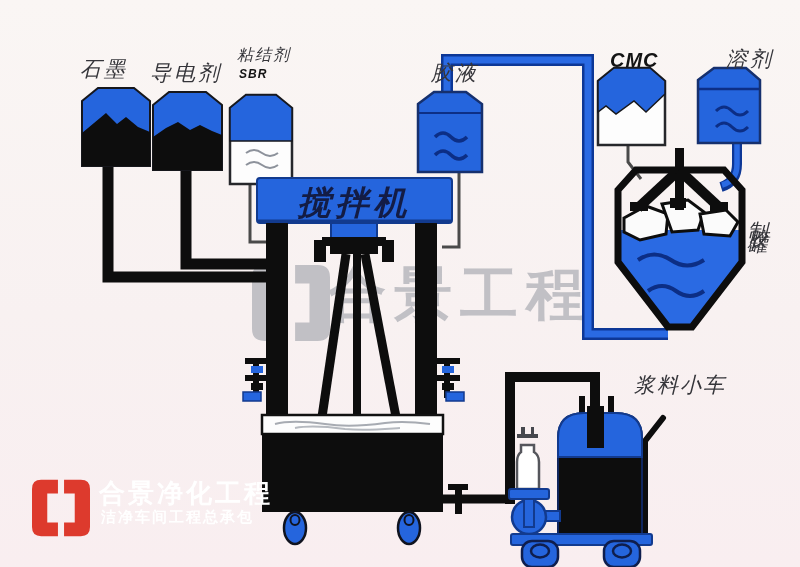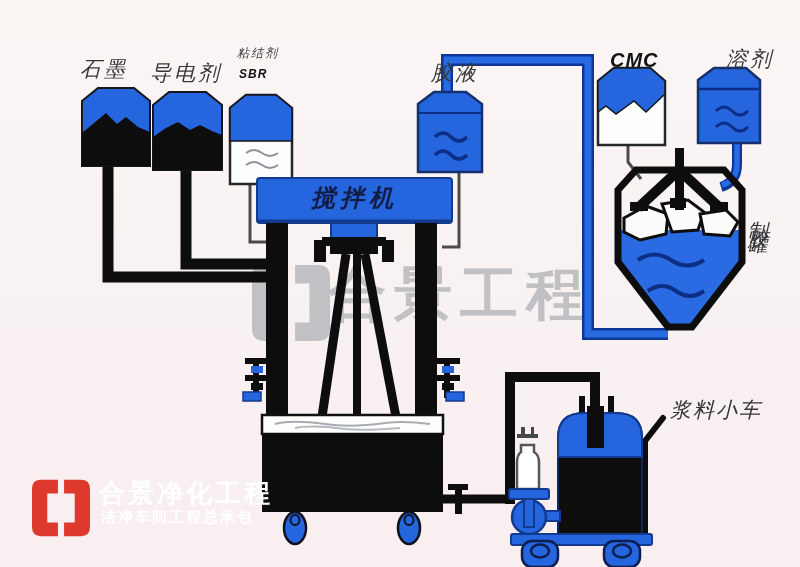--- a/index.html
+++ b/index.html
@@ -8,29 +8,29 @@
     background:linear-gradient(180deg,#faf6f4 0%,#f8f1f1 55%,#f9eef0 100%);
     font-family:"Liberation Sans",sans-serif;
   }
   #canvas svg{display:block;}
   .layer{position:absolute;left:0;top:0;}
   .lbl{
     position:absolute;color:#35353a;white-space:nowrap;
     font-family:"Liberation Serif","DejaVu Serif",serif;
     font-size:21px;letter-spacing:3px;line-height:1.05;
   }
-  .lbl-small{font-size:12px;letter-spacing:2px;}
+  .lbl-small{font-size:16px;letter-spacing:2px;}
   .lbl-sans{font-family:"Liberation Sans","DejaVu Sans",sans-serif;font-weight:bold;color:#141414;letter-spacing:1px;}
   .lbl-vert{
     writing-mode:vertical-rl;text-orientation:upright;
     font-size:20px;letter-spacing:7px;height:100px;
   }
   .lbl-mixer{
     left:257px;top:186px;width:195px;text-align:center;
-    font-weight:bold;font-size:24px;color:#131c45;letter-spacing:5px;
+    font-weight:bold;font-size:33px;color:#131c45;letter-spacing:5px;
   }
   .watermark-text{
     position:absolute;left:328px;top:256px;z-index:1;
     font-family:"Liberation Sans","DejaVu Sans",sans-serif;
     font-weight:bold;font-size:58px;letter-spacing:8px;color:#c1c0c5;white-space:nowrap;
   }
   .wm-logo{position:absolute;left:252px;top:263px;z-index:1;}
   .main-svg{z-index:2;}
   .labels{z-index:3;width:800px;height:567px;pointer-events:none;font-style:italic;}
   .brand{position:absolute;left:0;top:0;z-index:4;width:800px;height:444px;pointer-events:none;}
@@ -215,21 +215,21 @@
   <div class="layer labels">
     <div class="lbl" style="left:80px;top:58px;">石墨</div>
     <div class="lbl" style="left:150px;top:62px;">导电剂</div>
     <div class="lbl lbl-small" style="left:237px;top:47px;">粘结剂</div>
     <div class="lbl lbl-sans" style="left:239px;top:68px;font-size:12px;">SBR</div>
     <div class="lbl" style="left:431px;top:62px;">胶液</div>
     <div class="lbl lbl-sans" style="left:595px;top:50px;font-size:20px;margin-left:15px;">CMC</div>
     <div class="lbl" style="left:701px;top:48px;margin-left:25px;">溶剂</div>
     <div class="lbl lbl-vert" style="left:747px;top:205px;">制胶罐</div>
     <div class="lbl lbl-mixer">搅拌机</div>
-    <div class="lbl" style="left:634px;top:399px;letter-spacing:2px;margin-left:36px;">浆料小车</div>
+    <div class="lbl" style="left:634px;top:374px;letter-spacing:2px;">浆料小车</div>
   </div>
 
   <div class="brand">
     <svg class="brand-logo" width="58" height="66" viewBox="0 0 76 74">
       <path d="M34,0 H12 Q0,0 0,12 V62 Q0,74 12,74 H34 V56 H20 V18 H34 Z" fill="#dd3a2d"></path>
       <path d="M42,0 H64 Q76,0 76,12 V62 Q76,74 64,74 H42 V56 H56 V18 H42 Z" fill="#dd3a2d"></path>
     </svg>
     <div class="brand-name">合景净化工程</div>
     <div class="brand-tagline">洁净车间工程总承包</div>
   </div>

